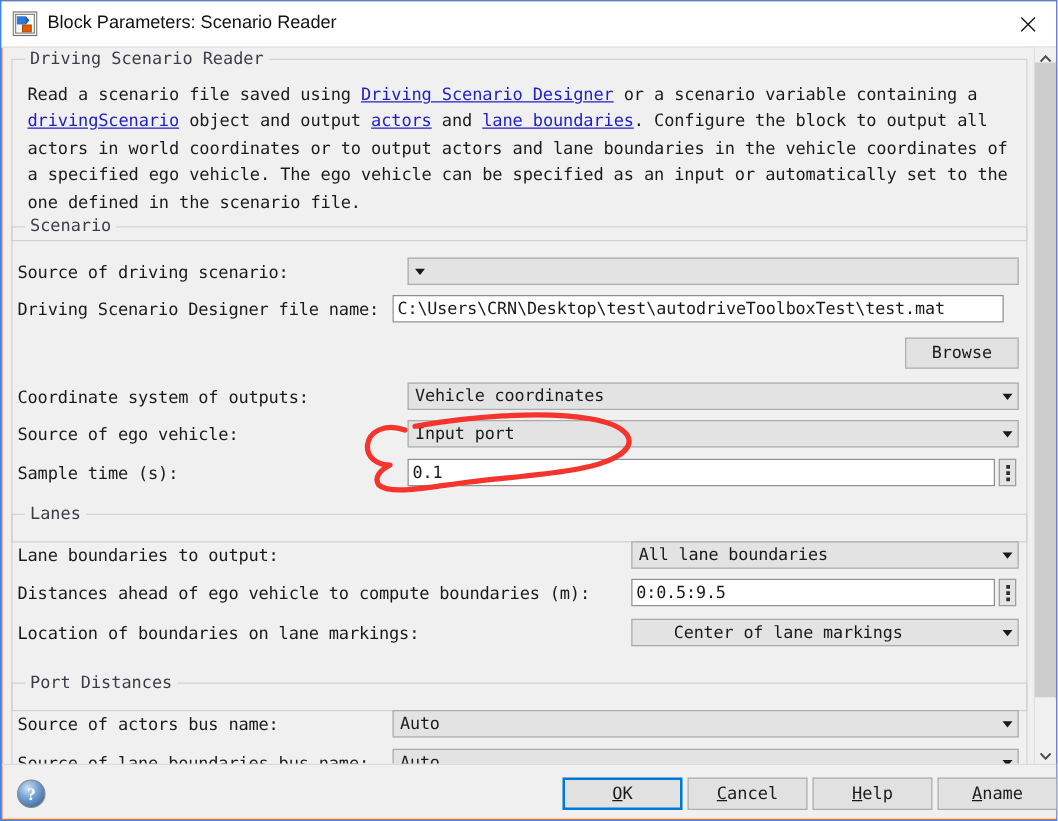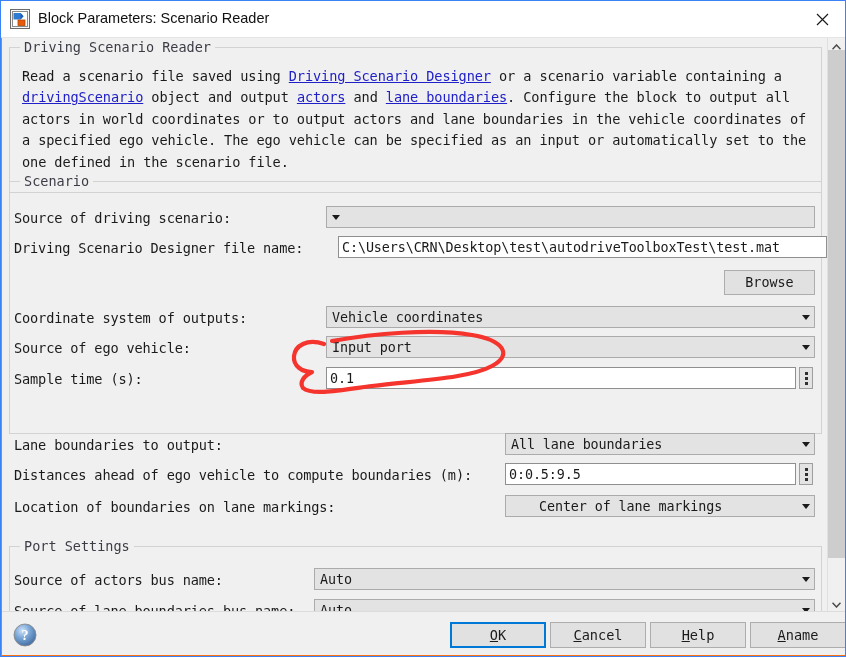--- a/index.html
+++ b/index.html
@@ -271,21 +271,21 @@
     </div>
 
     <div class="lbl" style="left:12px; top:172px;">Source of driving scenario:</div>
     <div class="combo" style="left:324px; top:168px; width:489px;">
       <div class="arrow">
           <span class="caret"></span>
         </div>
     </div>
 
     <div class="lbl" style="left:12px; top:202px;">Driving Scenario Designer file name:</div>
-    <div class="textbox" style="left:336px; top:198px; width:489px;">
+    <div class="textbox" style="left:312px; top:198px; width:489px;">
       <div class="tb-text">C:\Users\CRN\Desktop\test\autodriveToolboxTest\test.mat</div>
     </div>
 
     <div class="pushbtn" style="left:722px; top:232px; width:91px; height:25px;">Browse</div>
 
     <div class="lbl" style="left:12px; top:272px;">Coordinate system of outputs:</div>
     <div class="combo" style="left:324px; top:268px; width:489px;">
       <div class="combo-text">Vehicle coordinates</div>
       <div class="arrow">
           <span class="caret"></span>
@@ -303,20 +303,23 @@
     <div class="lbl" style="left:12px; top:333px;">Sample time (s):</div>
     <div class="textbox" style="left:324px; top:329px; width:470px;">
       <div class="tb-text">0.1</div>
     </div>
     <div class="dots-btn" style="left:797px; top:329px;">
       <i></i>
       <i></i>
       <i></i>
     </div>
 
+    <div class="group" style="left:7px; top:373px; width:813px; height:158px;">
+      <div class="group-label">Lanes</div>
+    </div>
 
     <div class="lbl" style="left:12px; top:399px;">Lane boundaries to output:</div>
     <div class="combo" style="left:503px; top:395px; width:310px;">
       <div class="combo-text">All lane boundaries</div>
       <div class="arrow">
           <span class="caret"></span>
         </div>
     </div>
 
     <div class="lbl" style="left:12px; top:429px;">Distances ahead of ego vehicle to compute boundaries (m):</div>
@@ -331,21 +334,21 @@
 
     <div class="lbl" style="left:12px; top:461px;">Location of boundaries on lane markings:</div>
     <div class="combo" style="left:503px; top:457px; width:310px;padding-left:28px;">
       <div class="combo-text">Center of lane markings</div>
       <div class="arrow">
           <span class="caret"></span>
         </div>
     </div>
 
     <div class="group" style="left:7px; top:508px; width:813px; height:110px;">
-      <div class="group-label">Port Settings</div>
+      <div class="group-label">Port Distances</div>
     </div>
 
     <div class="lbl" style="left:12px; top:534px;">Source of actors bus name:</div>
     <div class="combo" style="left:312px; top:530px; width:501px;">
       <div class="combo-text">Auto</div>
       <div class="arrow">
           <span class="caret"></span>
         </div>
     </div>
 

